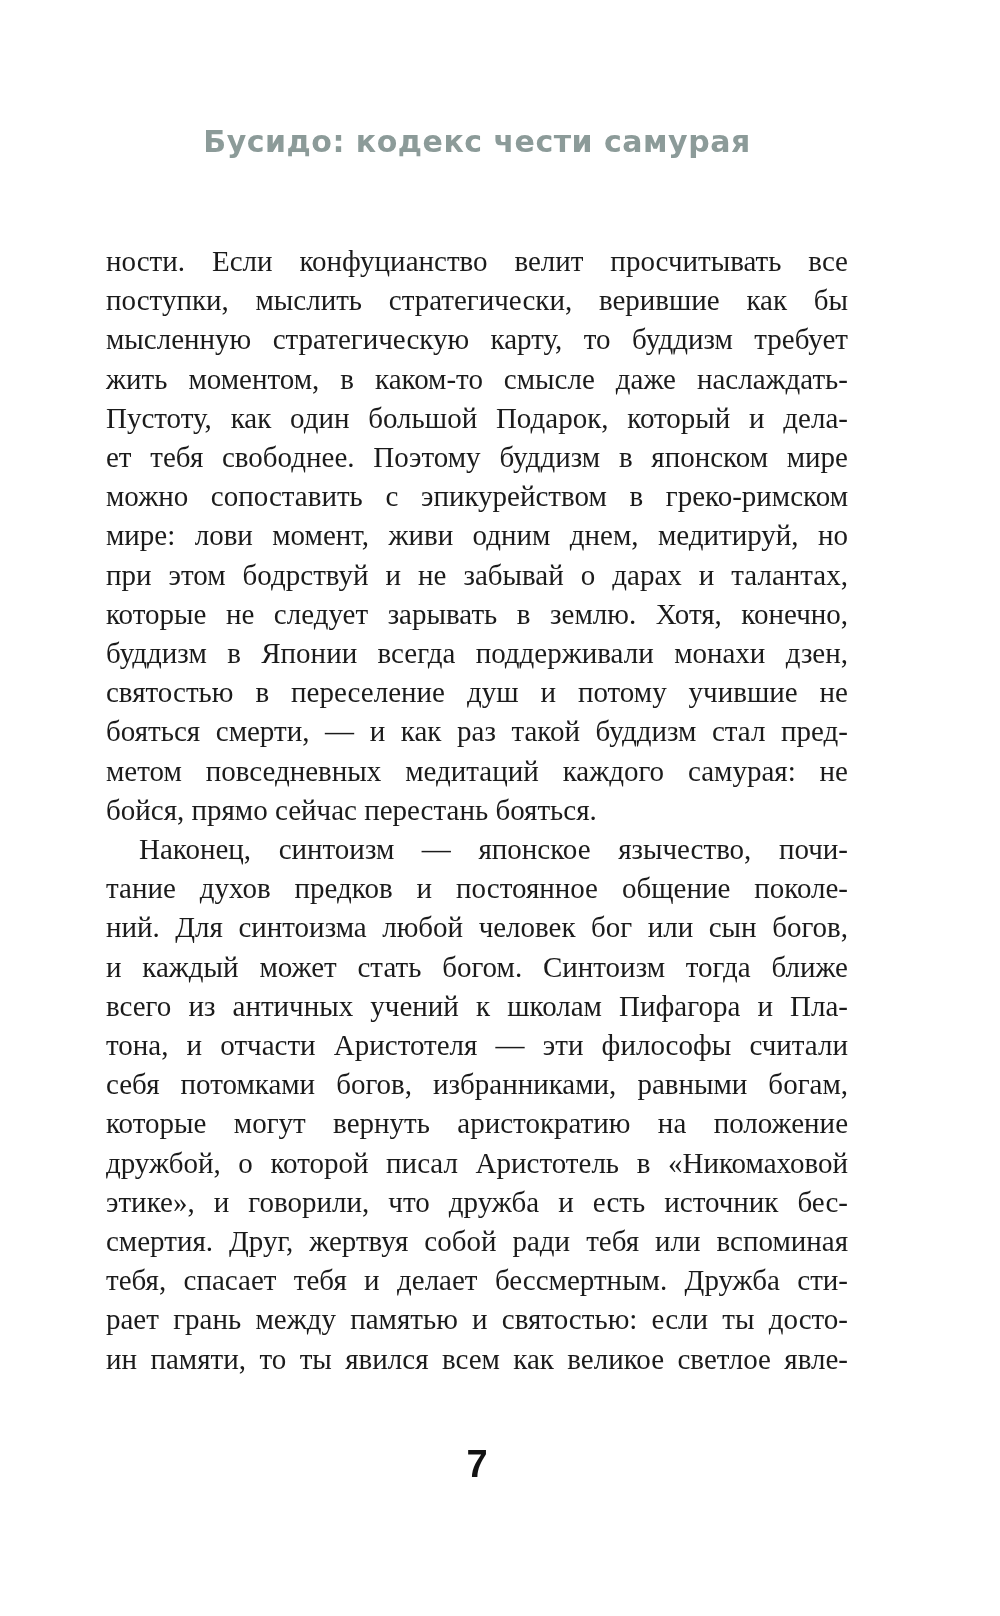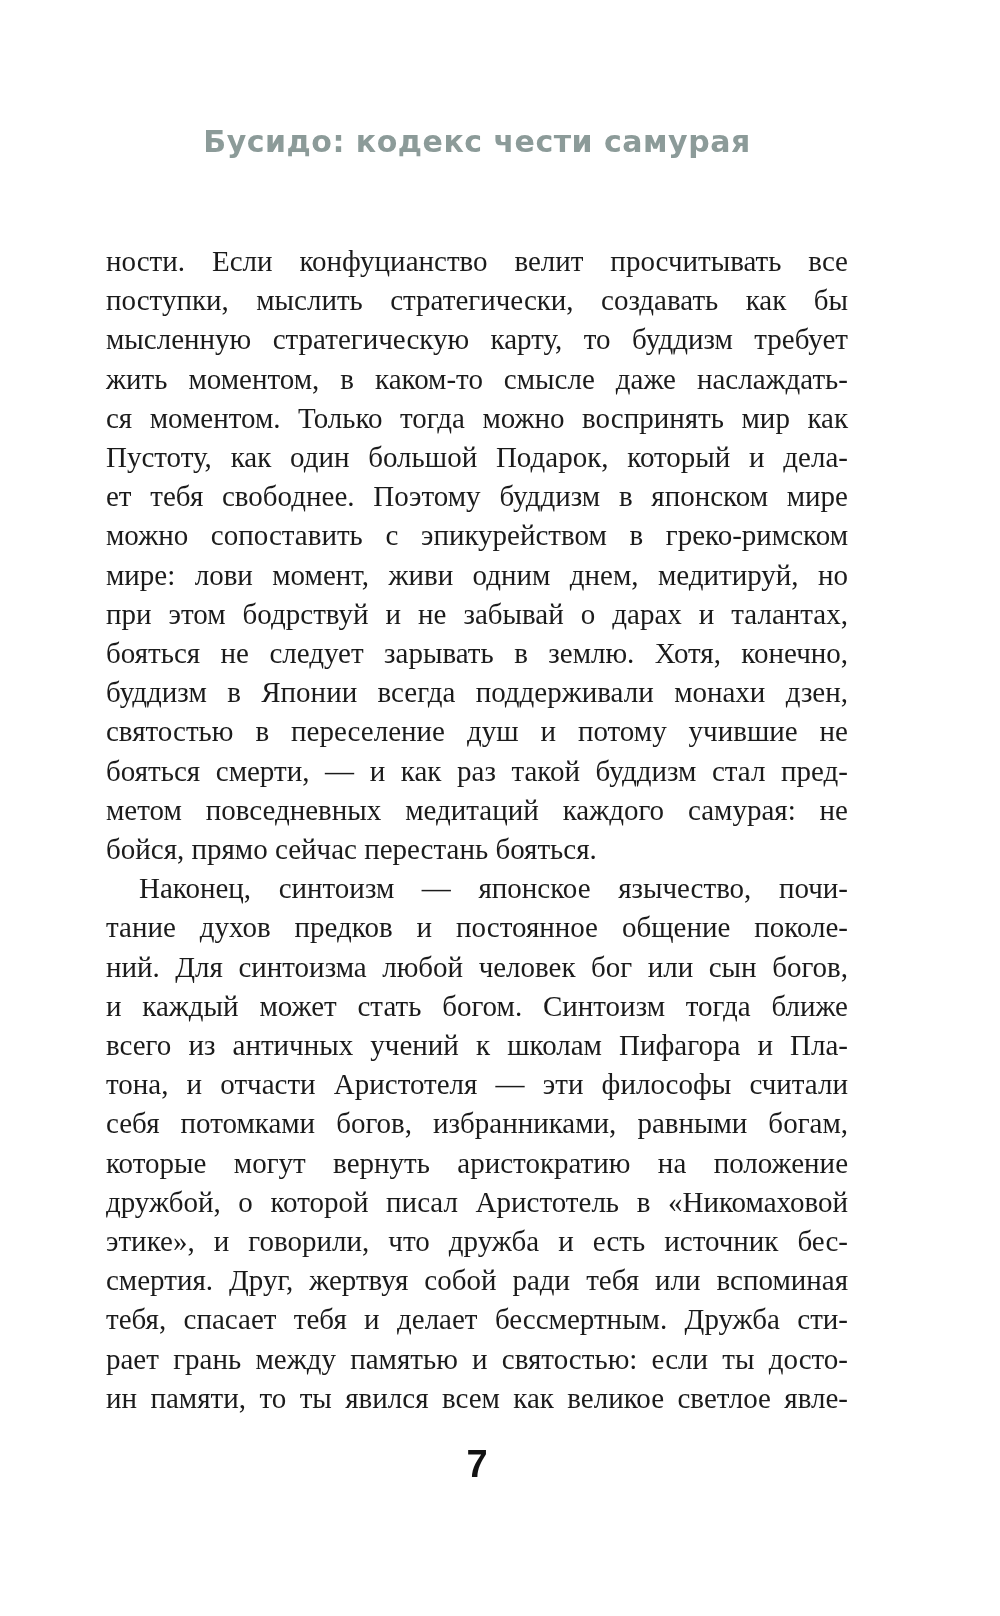--- a/index.html
+++ b/index.html
@@ -65,30 +65,29 @@
 </style>
 </head>
 <body>
 
 <div class="page">
 
   <div class="running-header">Бусидо: кодекс чести самурая</div>
 
   <div class="body-text">
     <div class="line">ности. Если конфуцианство велит просчитывать все</div>
-    <div class="line">поступки, мыслить стратегически, создавать как бы</div>
+    <div class="line">поступки, мыслить стратегически, верившие как бы</div>
     <div class="line">мысленную стратегическую карту, то буддизм требует</div>
     <div class="line">жить моментом, в каком-то смысле даже наслаждать-</div>
-    <div class="line">ся моментом. Только тогда можно воспринять мир как</div>
     <div class="line">Пустоту, как один большой Подарок, который и дела-</div>
     <div class="line">ет тебя свободнее. Поэтому буддизм в японском мире</div>
     <div class="line">можно сопоставить с эпикурейством в греко-римском</div>
     <div class="line">мире: лови момент, живи одним днем, медитируй, но</div>
     <div class="line">при этом бодрствуй и не забывай о дарах и талантах,</div>
-    <div class="line">бояться не следует зарывать в землю. Хотя, конечно,</div>
+    <div class="line">которые не следует зарывать в землю. Хотя, конечно,</div>
     <div class="line">буддизм в Японии всегда поддерживали монахи дзен,</div>
     <div class="line">святостью в переселение душ и потому учившие не</div>
     <div class="line">бояться смерти, — и как раз такой буддизм стал пред-</div>
     <div class="line">метом повседневных медитаций каждого самурая: не</div>
     <div class="line para-end">бойся, прямо сейчас перестань бояться.</div>
     <div class="line indent">Наконец, синтоизм — японское язычество, почи-</div>
     <div class="line">тание духов предков и постоянное общение поколе-</div>
     <div class="line">ний. Для синтоизма любой человек бог или сын богов,</div>
     <div class="line">и каждый может стать богом. Синтоизм тогда ближе</div>
     <div class="line">всего из античных учений к школам Пифагора и Пла-</div>

